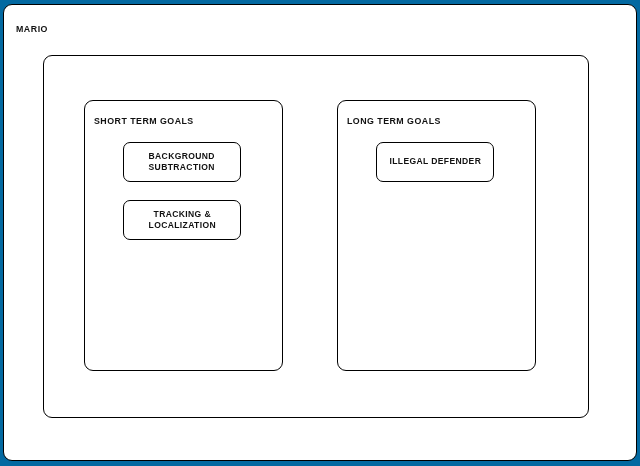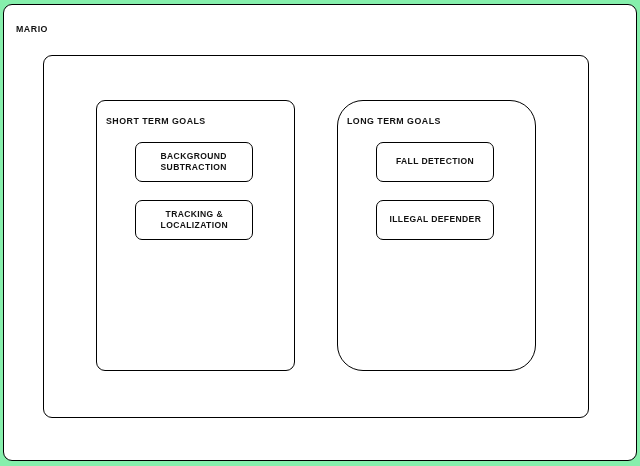--- a/index.html
+++ b/index.html
@@ -10,21 +10,21 @@
   }
   body {
     font-family: "Liberation Sans", "DejaVu Sans", sans-serif;
     -webkit-font-smoothing: antialiased;
   }
 
   #diagram-canvas {
     position: relative;
     width: 640px;
     height: 466px;
-    background: #86efac;
+    background: #0369a1;
     overflow: hidden;
   }
 
   
   .box {
     position: absolute;
     box-sizing: border-box;
     background: #ffffff;
     border: 1.6px solid #000000;
     border-radius: 9px;
@@ -50,22 +50,22 @@
   .group-box {
     position: absolute;
     box-sizing: border-box;
     background: #ffffff;
     border: 1.7px solid #000000;
     border-radius: 9px;
     top: 100px;
     height: 271px;
     width: 199px;
   }
-  #group-short { left: 96px; }
-  #group-long  { left: 337px; border-radius: 26px; }
+  #group-short { left: 84px; }
+  #group-long  { left: 337px; }
 
   
   .container-label {
     position: absolute;
     font-weight: bold;
     font-size: 9.5px;
     letter-spacing: 0.55px;
     color: #111111;
     white-space: nowrap;
     transform: scaleX(0.93);
@@ -158,25 +158,20 @@
 
     </div>
   </div>
 
   <div class="group-box" id="group-long">
     <span class="group-label">LONG TERM GOALS</span>
 
     <div class="items-stack">
 
 
-      <div class="item-box">
-        <span class="item-label">
-          <span>FALL DETECTION</span>
-        </span>
-      </div>
 
       <div class="item-box">
         <span class="item-label">
           <span>ILLEGAL DEFENDER</span>
         </span>
       </div>
 
 
     </div>
   </div>

